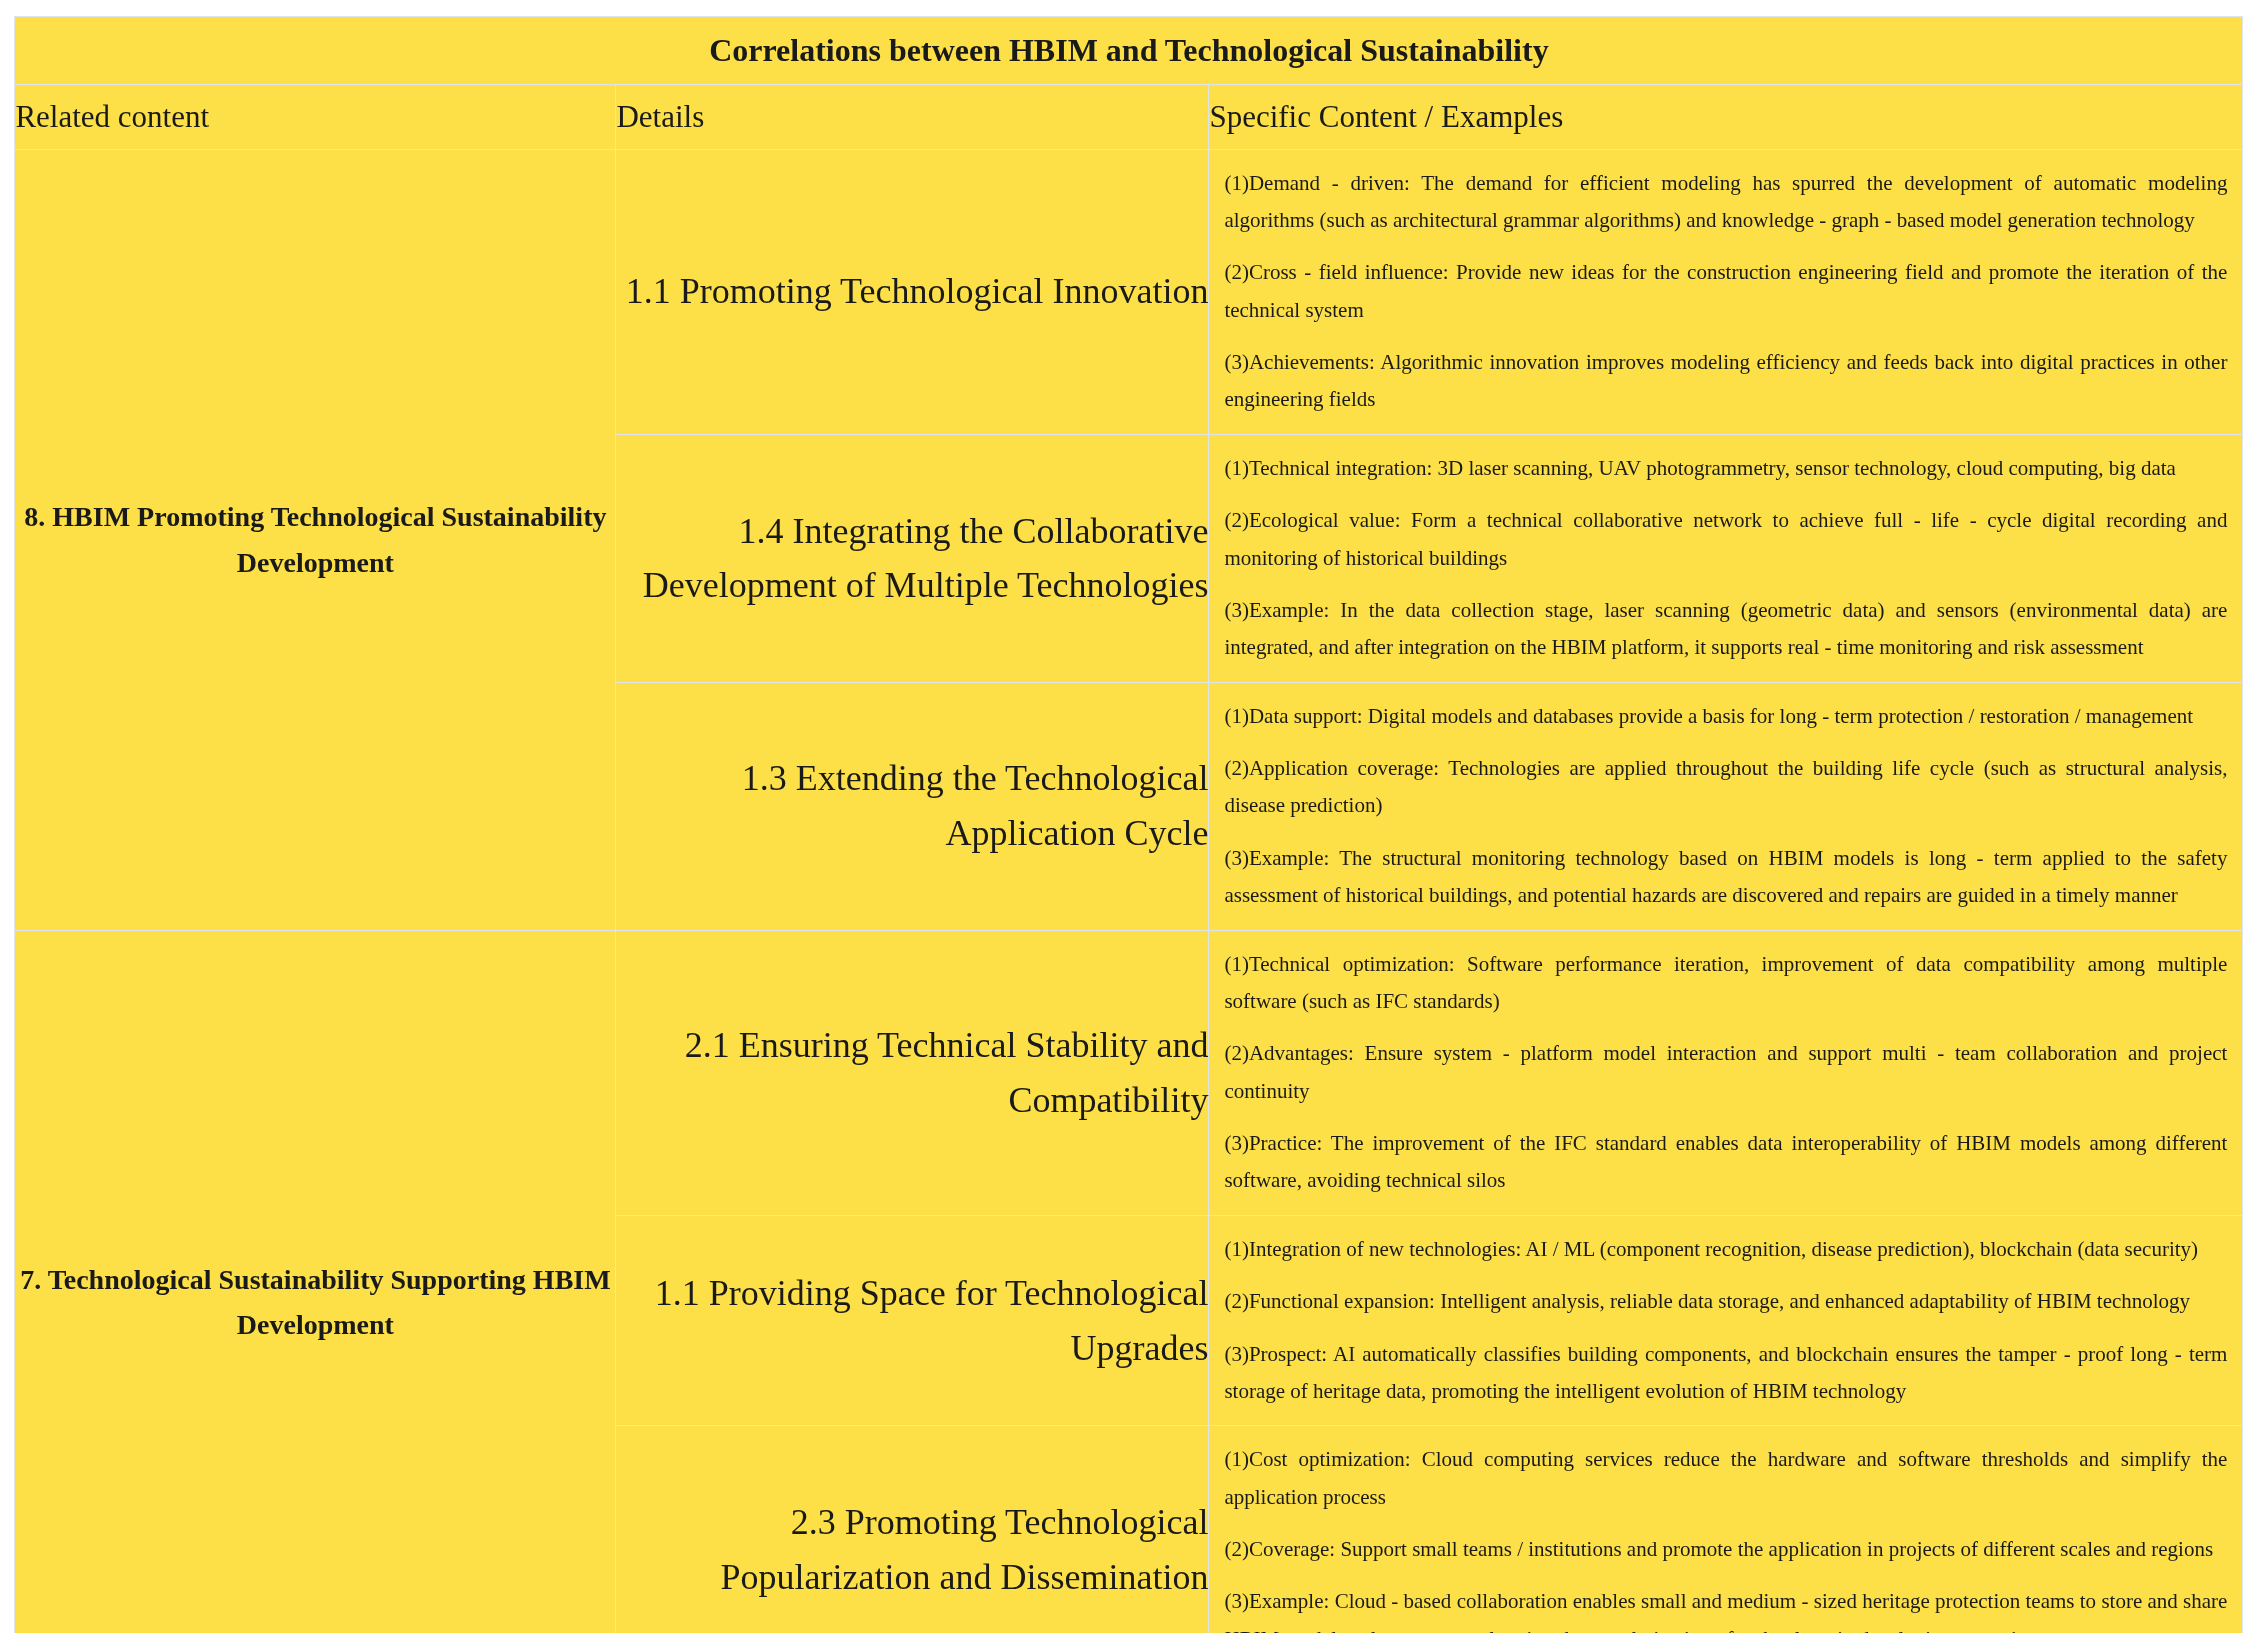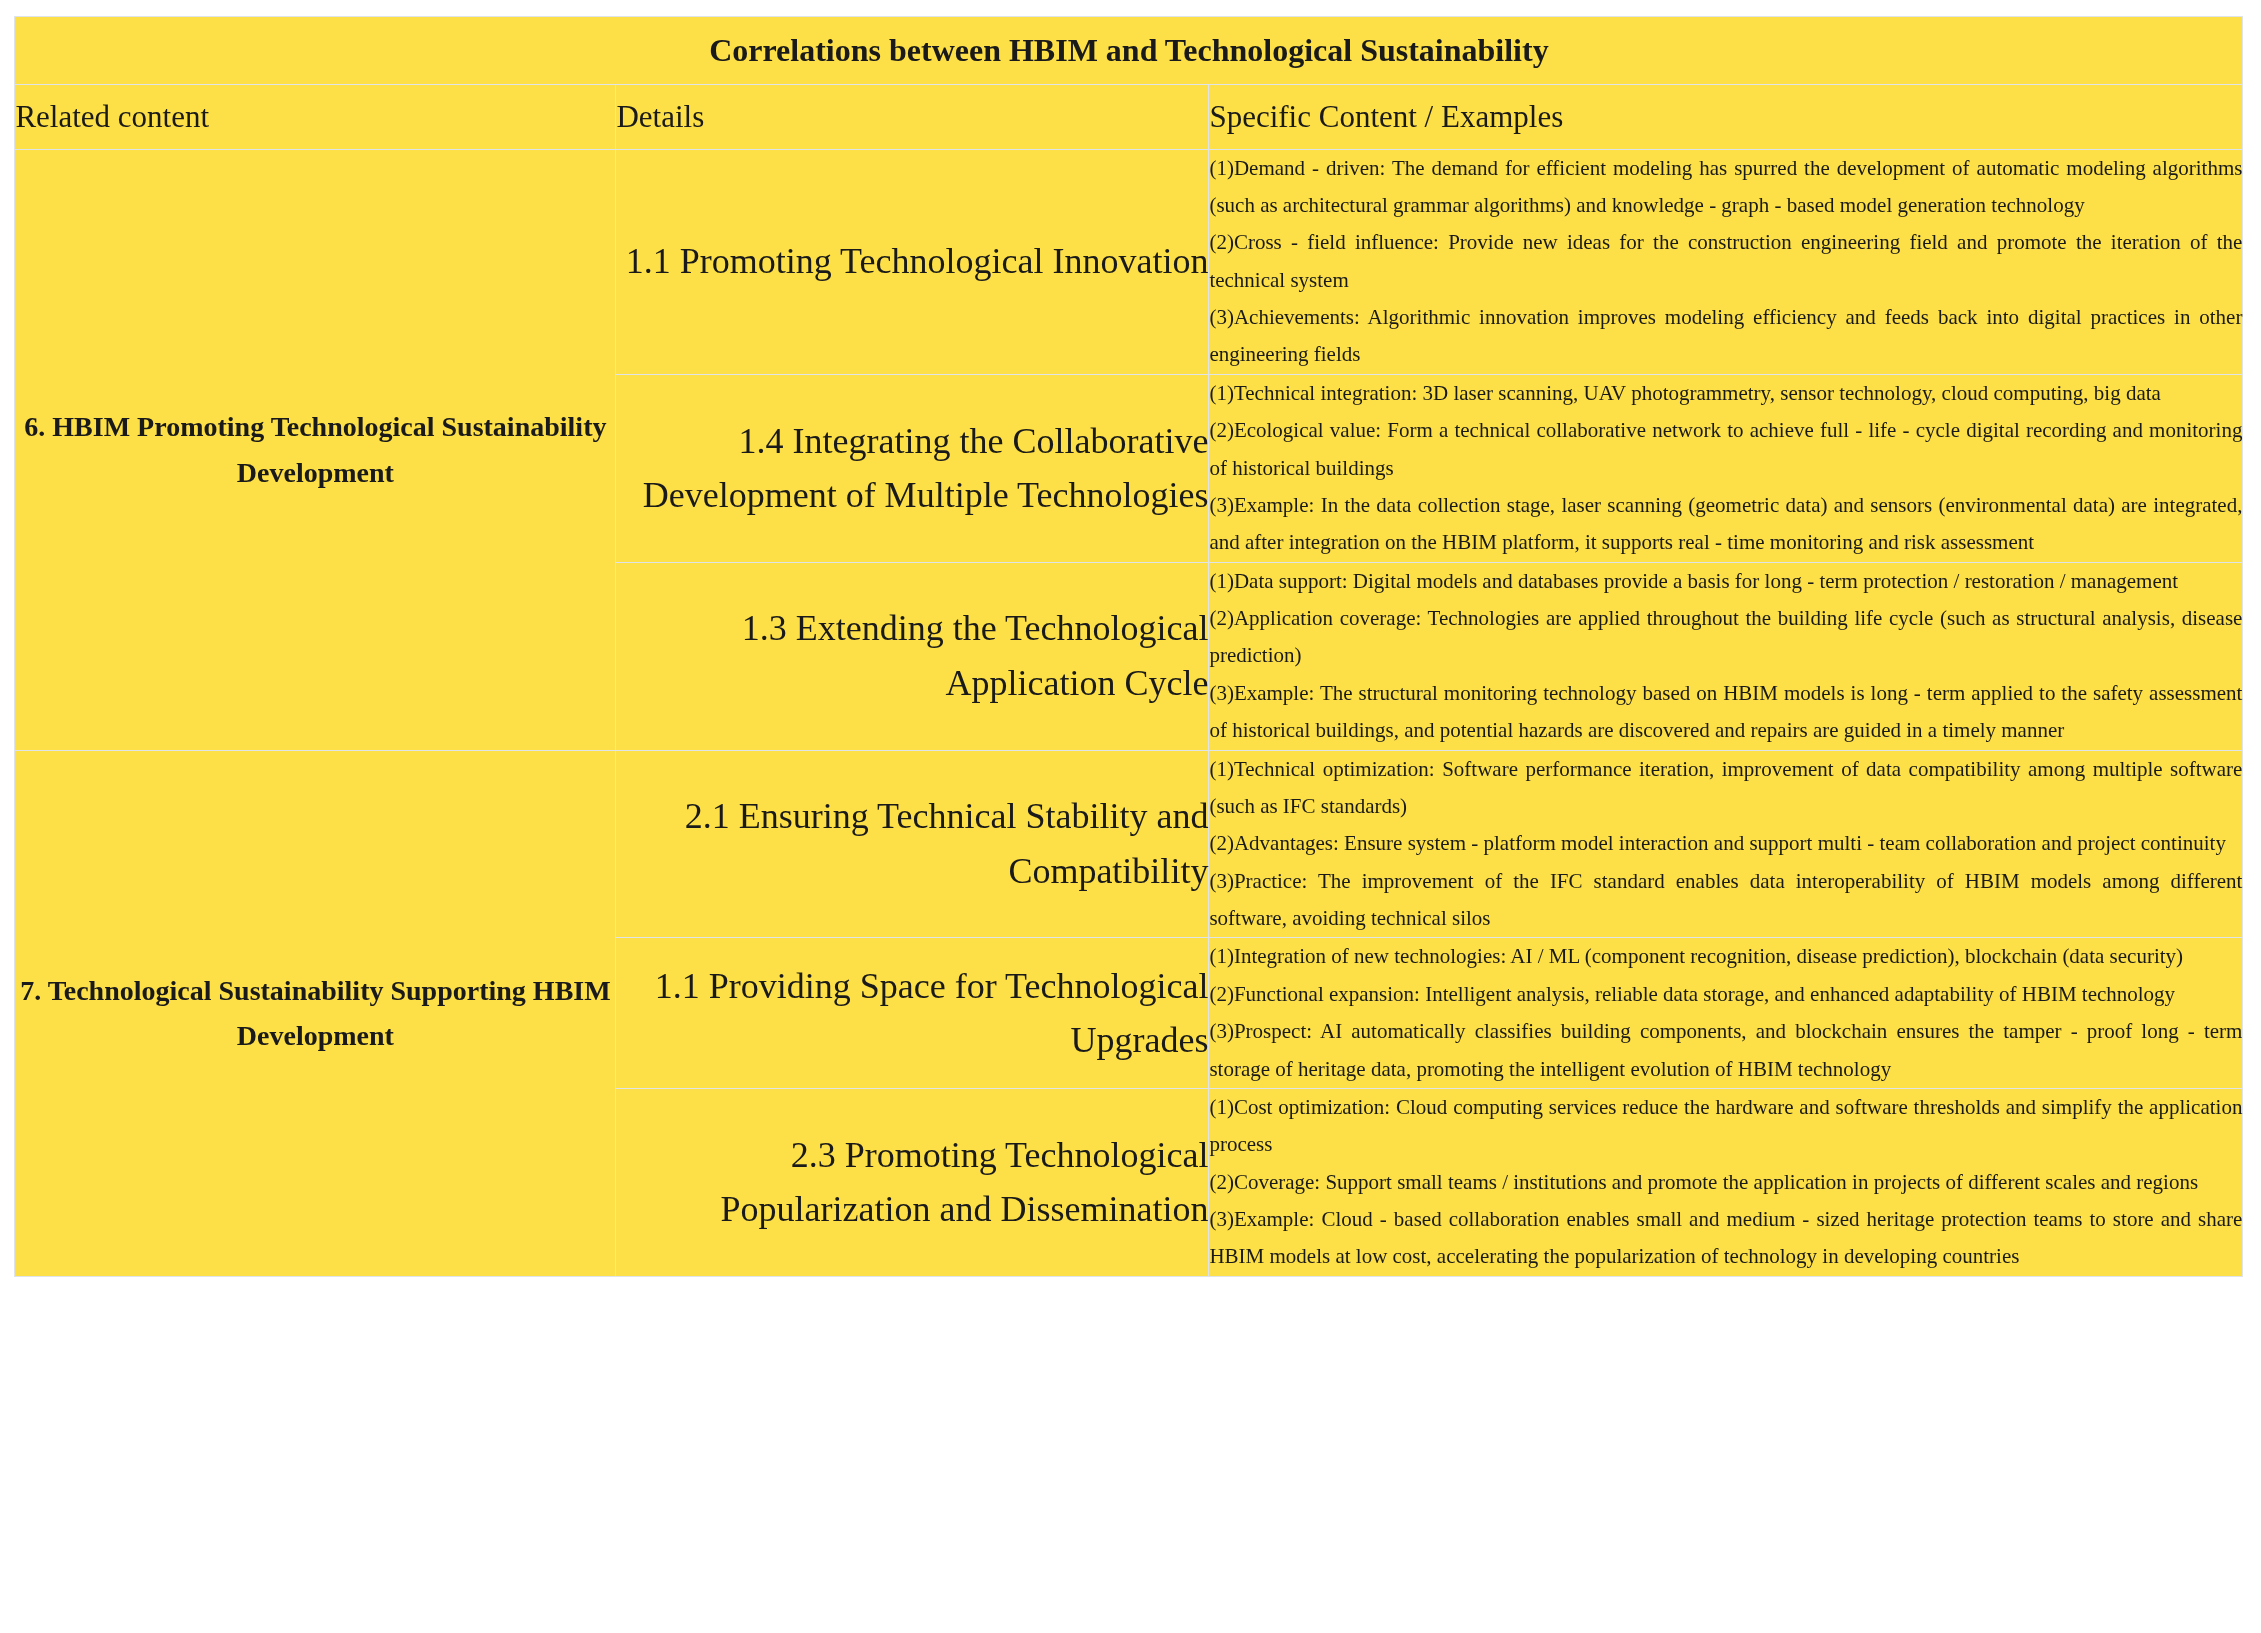--- a/index.html
+++ b/index.html
@@ -77,21 +77,21 @@
 
   
   td.content-cell {
     text-align: left;
     font-size: 21px;
     line-height: 1.78;
     padding: 8.4px 10.8px 8.4px 10.8px;
     vertical-align: top;
   }
   td.content-cell p {
-    margin: 0;
+    margin: 15px;
     padding: 0;
     text-align: justify;
     text-justify: inter-word;
   }
   td.content-cell p .lead-em {
   }
 
   .col-a { width: 601px; }
   .col-b { width: 593px; }
   .col-c { width: 1034px; }
@@ -111,21 +111,21 @@
         <td class="title-cell" colspan="3">Correlations between HBIM and Technological Sustainability</td>
       </tr>
 
       <tr>
         <td class="head-cell">Related content</td>
         <td class="head-cell">Details</td>
         <td class="head-cell">Specific Content / Examples</td>
       </tr>
 
       <tr>
-        <td class="group-cell" rowspan="3">6. HBIM Promoting Technological Sustainability Development</td>
+        <td class="group-cell" rowspan="3">8. HBIM Promoting Technological Sustainability Development</td>
         <td class="detail-cell">1.1 Promoting Technological Innovation</td>
         <td class="content-cell">
           <p><span>(1)</span><span class="lead-em"></span><span>Demand - driven: The demand for efficient modeling has spurred the development of automatic modeling algorithms (such as architectural grammar algorithms) and knowledge - graph - based model generation technology</span></p>
           <p><span>(2)</span><span class="lead-em"></span><span>Cross - field influence: Provide new ideas for the construction engineering field and promote the iteration of the technical system</span></p>
           <p><span>(3)</span><span class="lead-em">Achievements</span><span>: Algorithmic innovation improves modeling efficiency and feeds back into digital practices in other engineering fields</span></p>
         </td>
       </tr>
 
       <tr>
         <td class="detail-cell">1.4 Integrating the Collaborative Development of Multiple Technologies</td>

